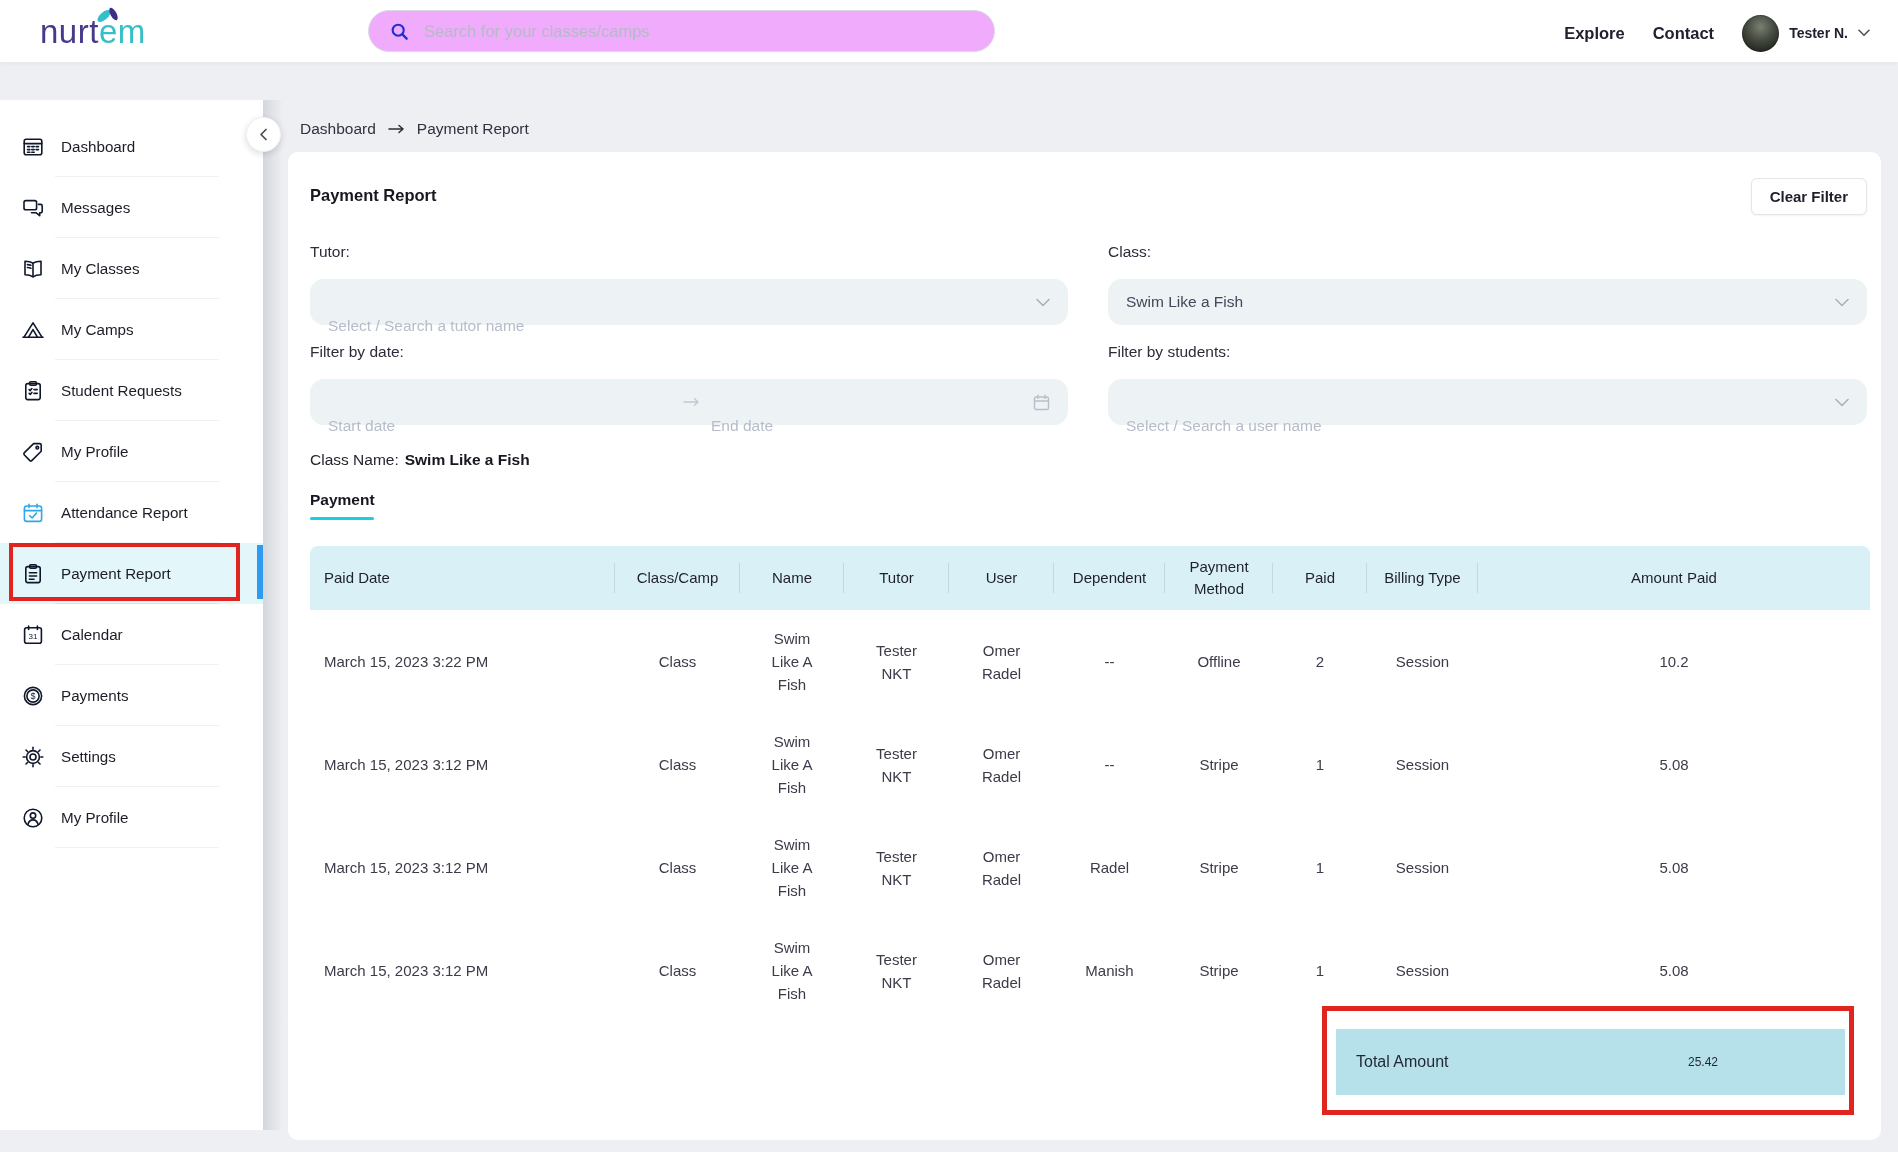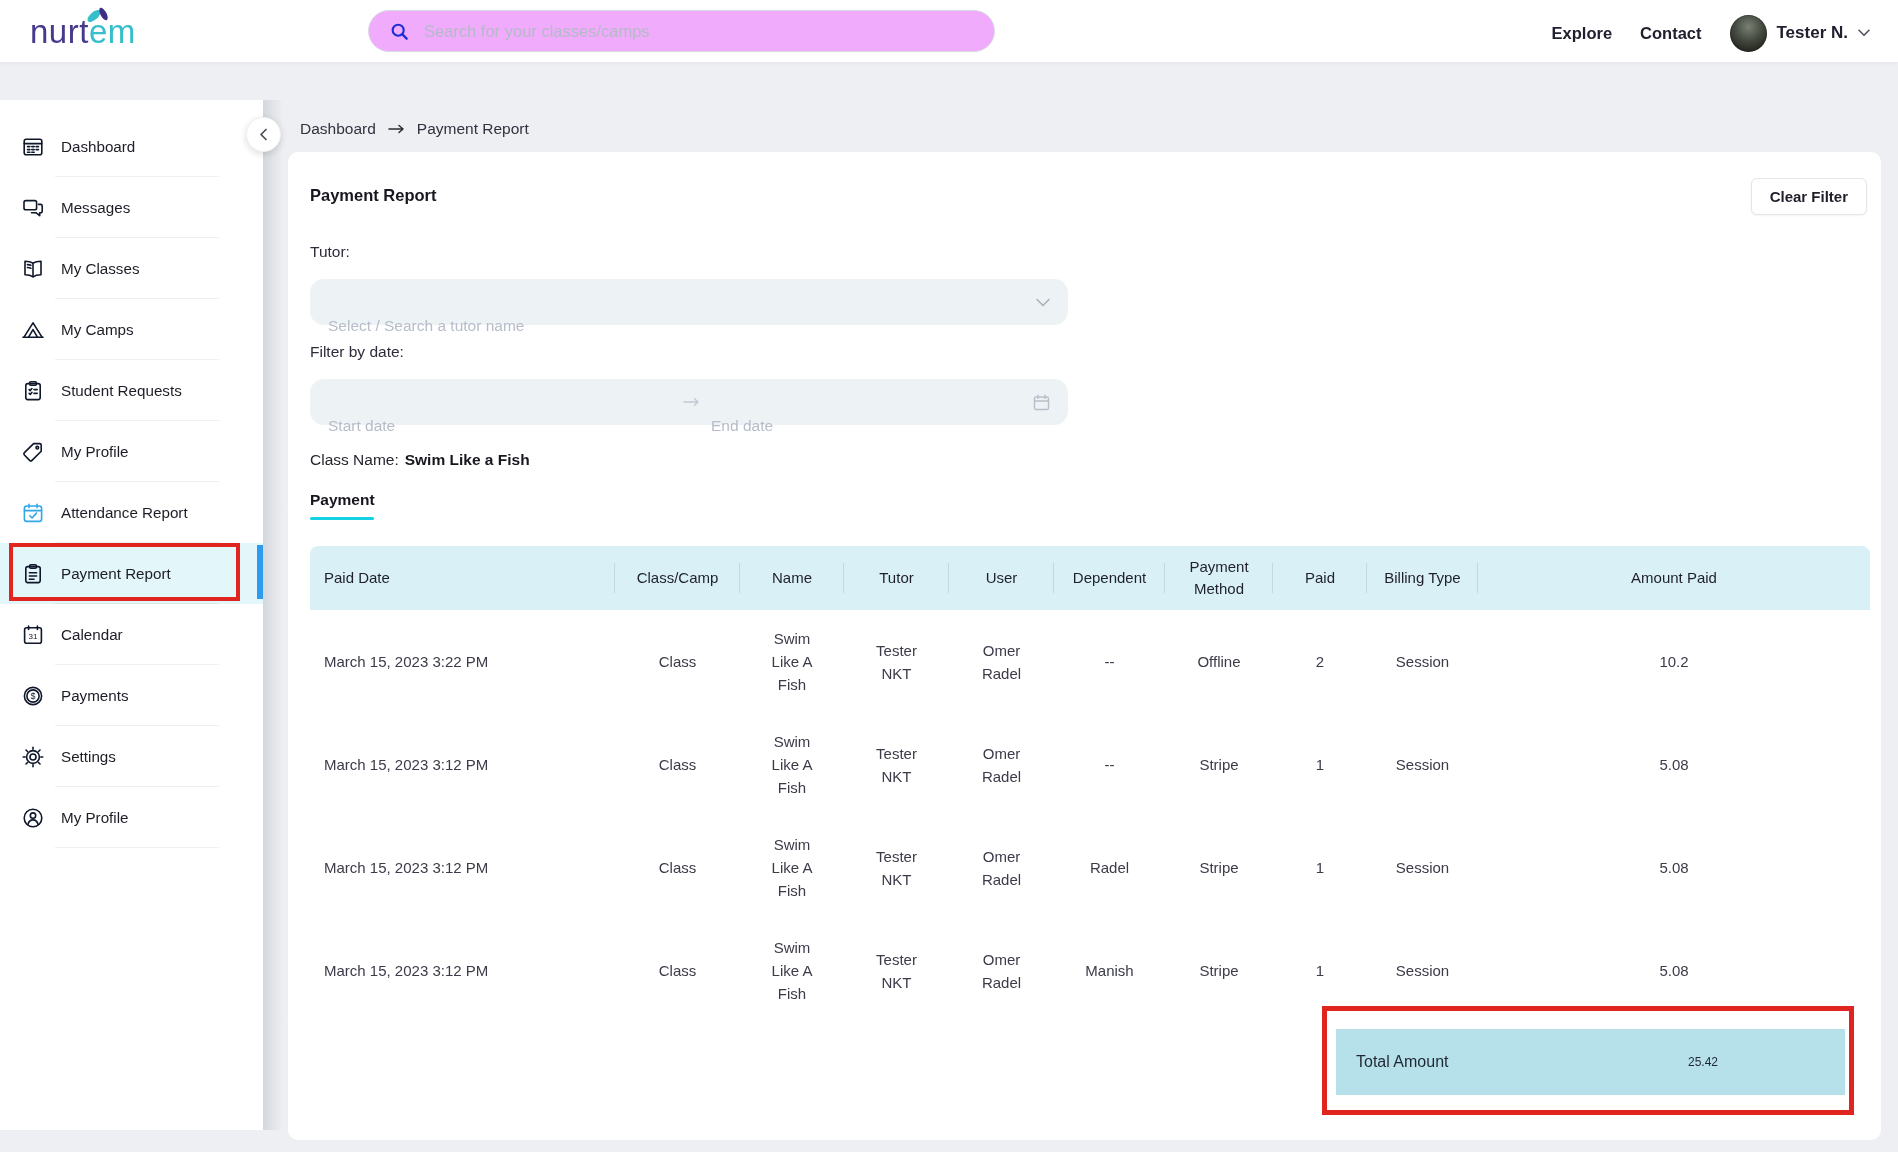--- a/index.html
+++ b/index.html
@@ -8,42 +8,42 @@
     background:#edeff2;
     font-family:"Liberation Sans", sans-serif;
     color:#22222e;
   }
   
   .navbar{
     position:absolute;top:0;left:0;width:100%;height:62px;background:#fff;
     box-shadow:0 1px 4px rgba(0,0,0,0.05);z-index:10;
     display:flex;align-items:center;
   }
-  .logo{position:relative;margin-left:30px;font-size:33px;letter-spacing:.5px;cursor:pointer;line-height:1;}
+  .logo{position:relative;margin-left:40px;font-size:33px;letter-spacing:.5px;cursor:pointer;line-height:1;}
   .logo .p1{color:#453a8c;font-weight:500;}
   .logo .p2{color:#36bfca;font-weight:500;}
   .logo svg{position:absolute;left:56px;top:-9px;width:28px;height:17px;}
   .searchbar{
     position:absolute;left:368px;top:10px;width:627px;height:42px;
     border:1.5px solid #d9dbe3;border-radius:22px;background:#f0abfc;
     display:flex;align-items:center;box-sizing:border-box;padding:0 14px 0 20px;
   }
   .searchbar svg{width:21px;height:21px;flex:0 0 auto;}
   .searchbar input{
     border:none;outline:none;flex:1;margin-left:12px;font-size:16.5px;
     font-family:"Liberation Sans",sans-serif;color:#3c3c4a;background:transparent;
   }
   .searchbar input::placeholder{color:#b4bac6;}
   .nav-right{position:absolute;right:28px;top:0;height:66px;display:flex;align-items:center;gap:28px;font-weight:bold;}
   .nav-link{font-size:16.5px;color:#202030;cursor:pointer;}
   .user-chip{display:flex;align-items:center;gap:10px;cursor:pointer;}
   .avatar{width:37px;height:37px;border-radius:50%;
     background:radial-gradient(circle at 50% 32%, #7a8074 0%, #44493f 45%, #1e211b 85%);
     box-shadow:inset 0 0 0 1px rgba(0,0,0,.2);}
-  .user-name{font-size:17px;color:#202030;}
+  .user-name{font-size:14px;color:#202030;}
   .chev{width:12px;height:8px;}
   
   .sidebar{position:absolute;top:100px;left:0;width:263px;height:1030px;background:#fff;z-index:3;}
   .side-items{padding-top:16px;}
   .side-item{position:relative;height:61px;display:flex;align-items:center;cursor:pointer;}
   .side-item::after{content:"";position:absolute;left:55px;right:44px;bottom:0;height:1px;background:rgba(40,40,60,0.07);}
   .side-item .icon{margin-left:21px;width:24px;height:24px;color:#0f172a;flex:0 0 auto;}
   .side-item .icon.bright{color:#2fa7e9;}
   .icon svg{width:100%;height:100%;fill:none;stroke:currentColor;stroke-width:1.6;stroke-linecap:round;stroke-linejoin:round;}
   .side-label{margin-left:16px;font-size:15.2px;color:#1d1d27;}
@@ -288,20 +288,38 @@
         <span class="placeholder start">Start date</span>
         <svg class="range-arrow" viewBox="0 0 18 10">
             <path d="M1 5h14M11.5 1.8L15 5l-3.5 3.2"></path>
           </svg>
         <span class="placeholder">End date</span>
         <span class="spacer"></span>
         <svg class="cal-icon" viewBox="0 0 17 17">
           <rect x="1.5" y="3" width="14" height="12.5" rx="1.6"></rect>
             <path d="M1.5 7h14M5 1.2v3.2M12 1.2v3.2"></path>
         </svg>
+      </div>
+    </div>
+    <div>
+      <div class="f-label">Class:</div>
+      <div class="control">
+        <span class="value">Swim Like a Fish</span>
+        <span class="spacer"></span>
+        <svg class="sel-chev" viewBox="0 0 14 9">
+            <path d="M1 1.5l6 6 6-6"></path>
+          </svg>
+      </div>
+      <div class="f-label row2">Filter by students:</div>
+      <div class="control">
+        <span class="placeholder">Select / Search a user name</span>
+        <span class="spacer"></span>
+        <svg class="sel-chev" viewBox="0 0 14 9">
+            <path d="M1 1.5l6 6 6-6"></path>
+          </svg>
       </div>
     </div>
   </div>
 
   <div class="classname-line">
     <span>Class Name:</span><b>Swim Like a Fish</b>
   </div>
 
   <div class="tab-row">
     <div class="tab">

